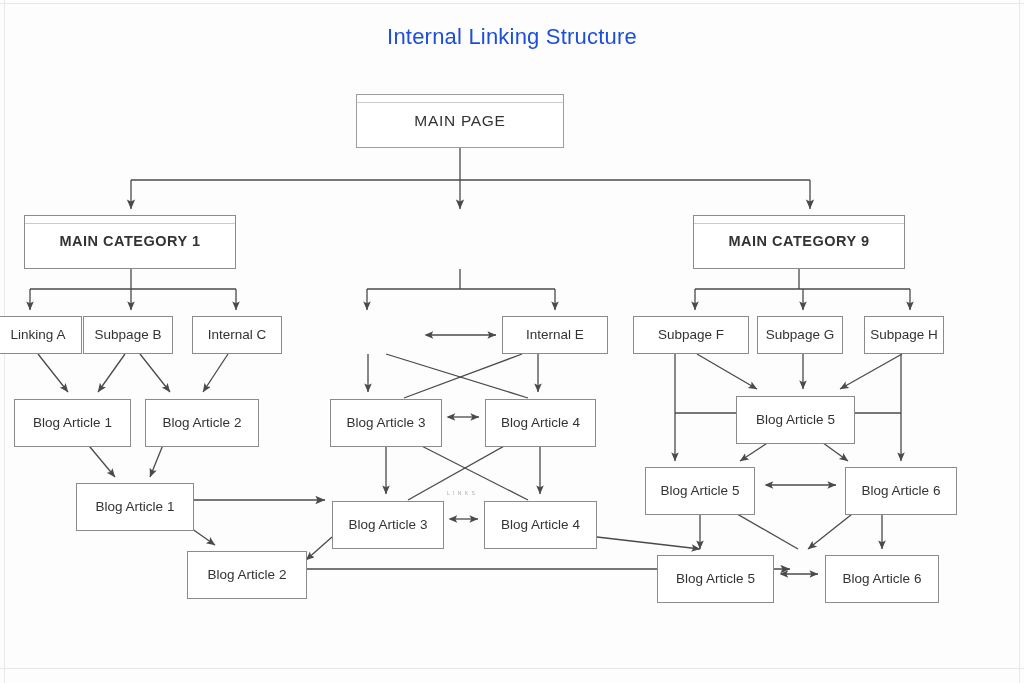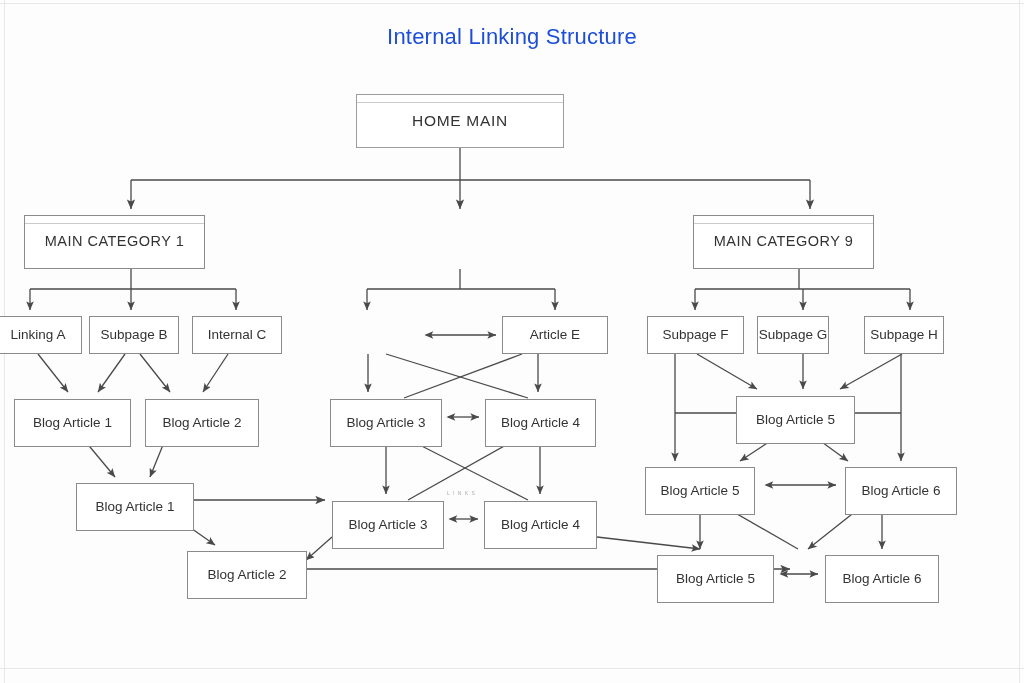--- a/index.html
+++ b/index.html
@@ -64,37 +64,37 @@
   .node-label {
     display: block;
     padding: 0 6px;
     white-space: nowrap;
   }
   .n-home {
     left: 356px; top: 94px; width: 208px; height: 54px;
     font-size: 15.5px; letter-spacing: 0.7px;
   }
   .n-cat {
-    top: 215px; width: 181px; height: 54px;
-    font-size: 14.5px; letter-spacing: 0.5px;
+    top: 215px; width: 212px; height: 54px;
+    font-size: 14.5px; letter-spacing: 0.5px; font-weight: bold;
   }
   .n-cat1 { left: 24px; }
   .n-cat2 { left: 355px; }
   .n-cat3 { left: 693px; }
 
   .n-sub {
     top: 316px; height: 38px; font-size: 13.5px;
   }
   .n-subA { left: -6px; width: 88px; }
-  .n-subB { left: 89px; width: 90px; }
+  .n-subB { left: 83px; width: 90px; }
   .n-subC { left: 192px; width: 90px; }
   .n-subD { left: 318px; width: 100px; }
   .n-subE { left: 502px; width: 106px; }
-  .n-subF { left: 647px; width: 97px; }
-  .n-subG { left: 757px; width: 72px; }
+  .n-subF { left: 633px; width: 116px; }
+  .n-subG { left: 757px; width: 86px; }
   .n-subH { left: 864px; width: 80px; }
 
   .n-ba {
     height: 48px; font-size: 13.5px;
   }
   .n-ba1  { left: 14px;  top: 399px; width: 117px; }
   .n-ba2  { left: 145px; top: 399px; width: 114px; }
   .n-ba3  { left: 330px; top: 399px; width: 112px; }
   .n-ba4  { left: 485px; top: 399px; width: 111px; }
   .n-ba5a { left: 736px; top: 396px; width: 119px; }
@@ -233,21 +233,21 @@
       <path d="M882,503 L882,549" marker-end="url(#ahs)"></path>
       <path d="M866,503 L808,549" marker-end="url(#ahs)"></path>
 
       <path d="M781,574 L818,574" marker-start="url(#ahe)" marker-end="url(#ahb)"></path>
 
     </g>
   </svg>
 
   <div class="node root n-home">
     <div class="titlebar"></div>
-    <span class="node-label">HOME MAIN</span>
+    <span class="node-label">MAIN PAGE</span>
   </div>
 
   <div class="node n-cat n-cat1">
     <div class="titlebar"></div>
     <span class="node-label">MAIN CATEGORY 1</span>
   </div>
   <div class="node n-cat n-cat3">
     <div class="titlebar"></div>
     <span class="node-label">MAIN CATEGORY 9</span>
   </div>
@@ -255,21 +255,21 @@
   <div class="node n-sub n-subA">
     <span class="node-label">Linking A</span>
   </div>
   <div class="node n-sub n-subB">
     <span class="node-label">Subpage B</span>
   </div>
   <div class="node n-sub n-subC">
     <span class="node-label">Internal C</span>
   </div>
   <div class="node n-sub n-subE">
-    <span class="node-label">Article E</span>
+    <span class="node-label">Internal E</span>
   </div>
   <div class="node n-sub n-subF">
     <span class="node-label">Subpage F</span>
   </div>
   <div class="node n-sub n-subG">
     <span class="node-label">Subpage G</span>
   </div>
   <div class="node n-sub n-subH">
     <span class="node-label">Subpage H</span>
   </div>

